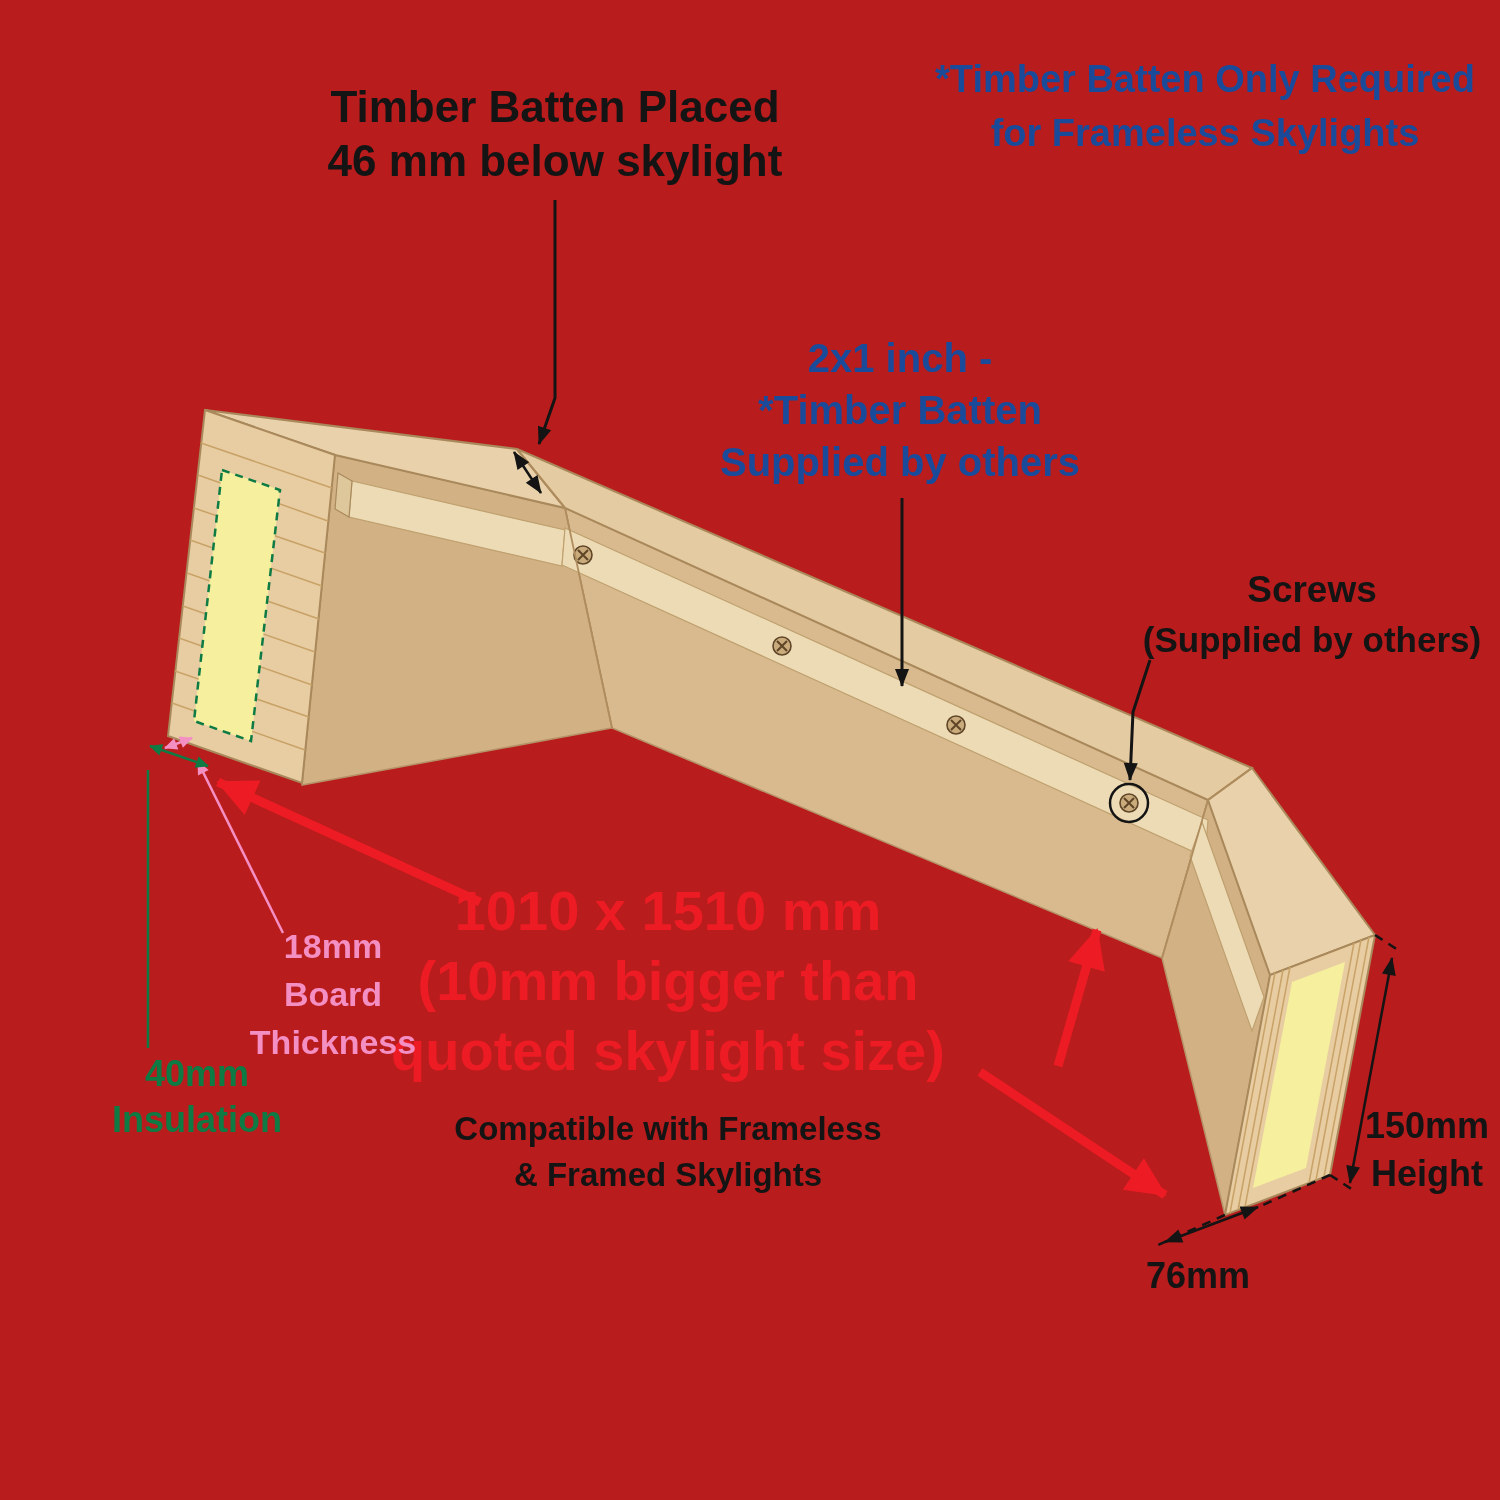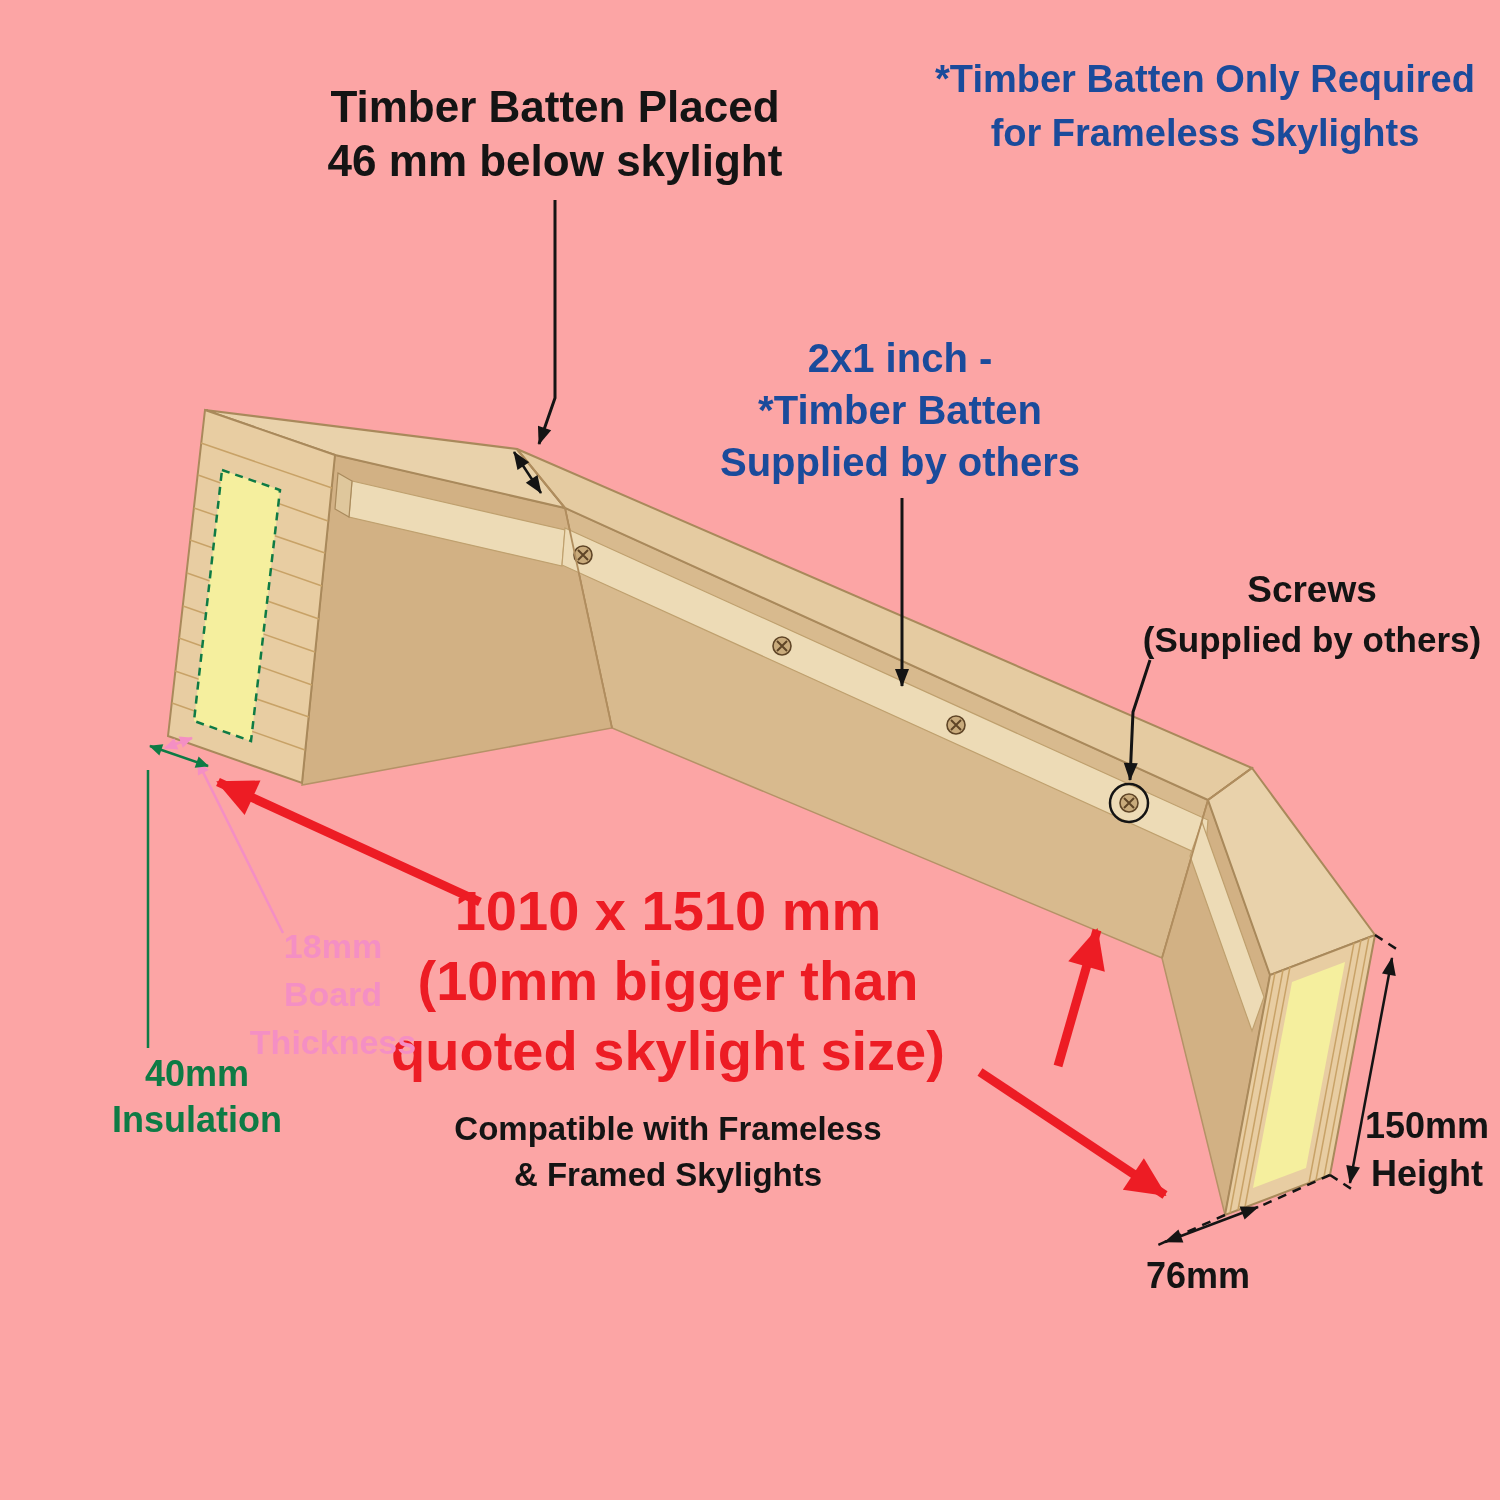--- a/index.html
+++ b/index.html
@@ -1,19 +1,19 @@
 <!DOCTYPE html>
 <html><head>
 <meta charset="utf-8">
 <style>
   html,body{margin:0;padding:0;background:#ffffff;}
   .canvas{
     position:relative;
     width:1500px;height:1500px;
-    background:#fca5a5;
+    background:#b91c1c;
     font-family:"Liberation Sans","DejaVu Sans",sans-serif;
     overflow:hidden;
   }
   svg{position:absolute;left:0;top:0;}
   text{font-family:"Liberation Sans","DejaVu Sans",sans-serif;font-weight:700;}
   .lead{stroke:#141414;stroke-width:3;fill:none;}
   .dim{stroke:#141414;stroke-width:2.5;fill:none;}
   .dashed{stroke-dasharray:9 7;}
   .woodline{stroke:#c8a267;stroke-width:1.5;}
   .seam{stroke:#b08d5e;stroke-width:1.8;}

